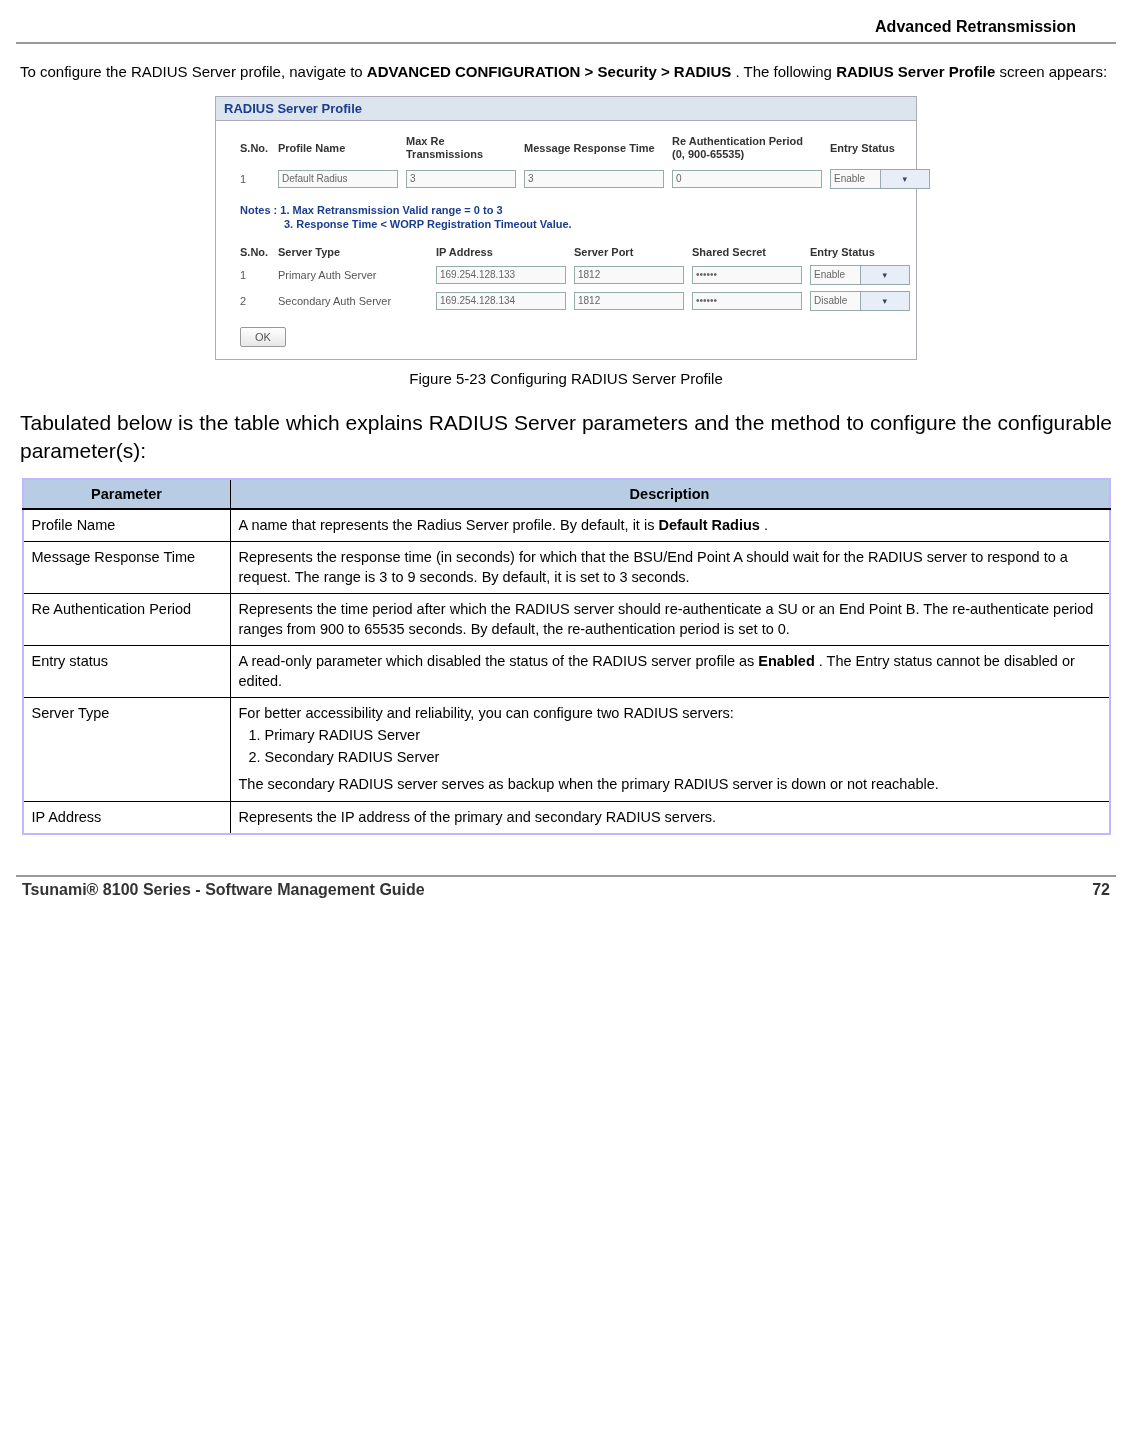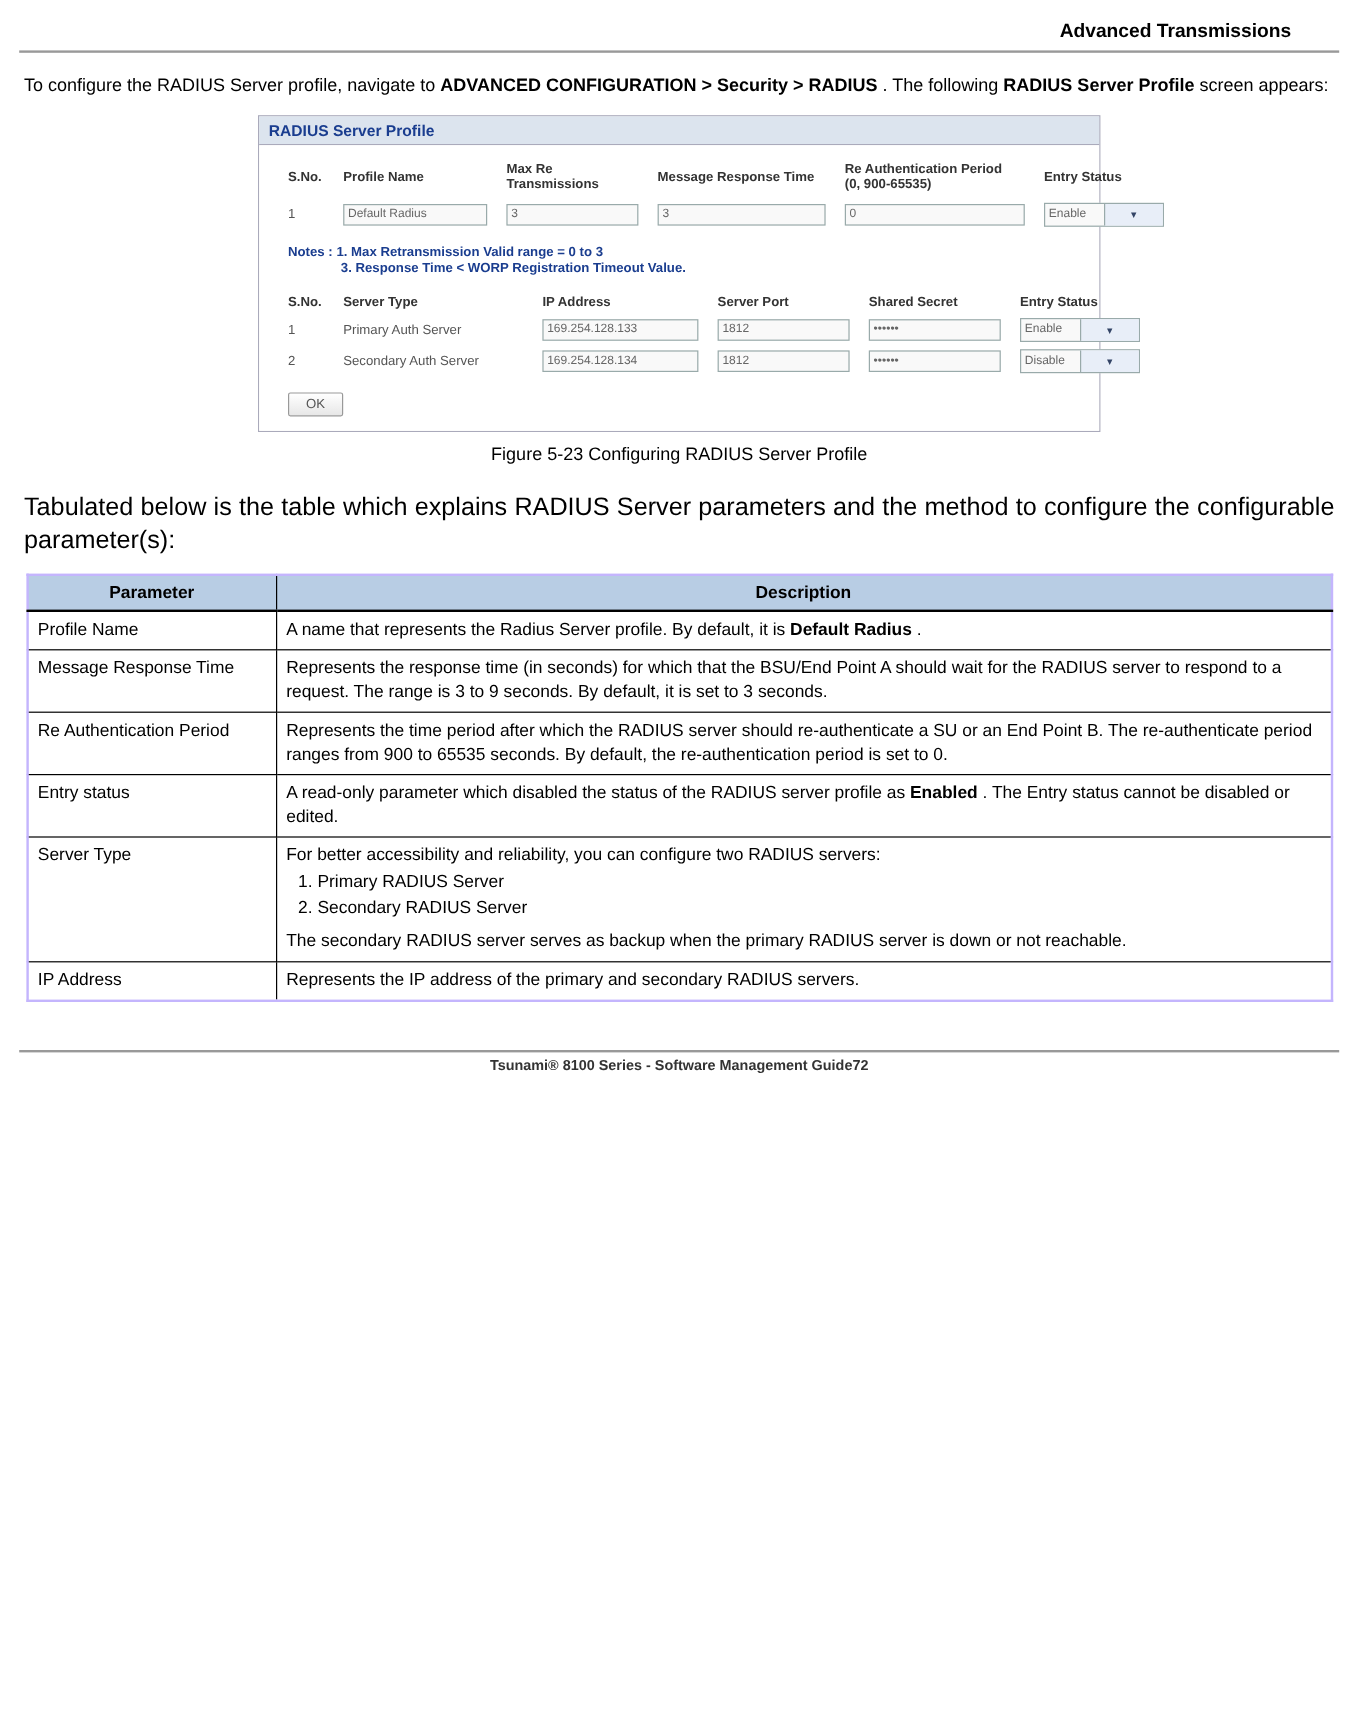--- a/index.html
+++ b/index.html
@@ -51,21 +51,20 @@
     padding: 14px 24px 12px 24px;
     background: #fff;
     font-size: 11px;
     color: #555;
   }
   .grid {
     display: grid;
     align-items: center;
     column-gap: 8px;
     row-gap: 6px;
-    gap: 16px;
   }
   .grid.profile {
     grid-template-columns: 30px 120px 110px 140px 150px 100px;
   }
   .grid.server {
     grid-template-columns: 30px 150px 130px 110px 110px 100px;
   }
   .hd { font-weight: bold; color: #333; font-size: 11px; line-height: 1.15; }
   .cell input, .cell select, .field {
     width: 100%;
@@ -149,29 +148,29 @@
   table.param-table ol { margin: 2px 0 8px 26px; padding: 0; }
   table.param-table ol li { margin: 2px 0; }
 
   
   hr.bot-rule {
     border: none;
     border-top: 2px solid #999;
     margin: 40px 0 4px 0;
   }
   .footer {
-    display:flex; justify-content:center;
-    font-size: 12px; font-weight: bold; color:#333;
+    display:flex; justify-content:space-between;
+    font-size: 16px; font-weight: bold; color:#333;
     padding: 0 6px;
   }
 </style>
 </head>
 <body>
 
-<div class="header-title">Advanced Transmissions</div>
+<div class="header-title">Advanced Retransmission</div>
 <hr class="top-rule">
 
 <p class="intro">
   <span>To configure the RADIUS Server profile, navigate to </span>
   <b>ADVANCED CONFIGURATION &gt; Security &gt; RADIUS</b>
   <span>. The following </span>
   <b>RADIUS Server Profile</b>
   <span> screen appears:</span>
 </p>
 

